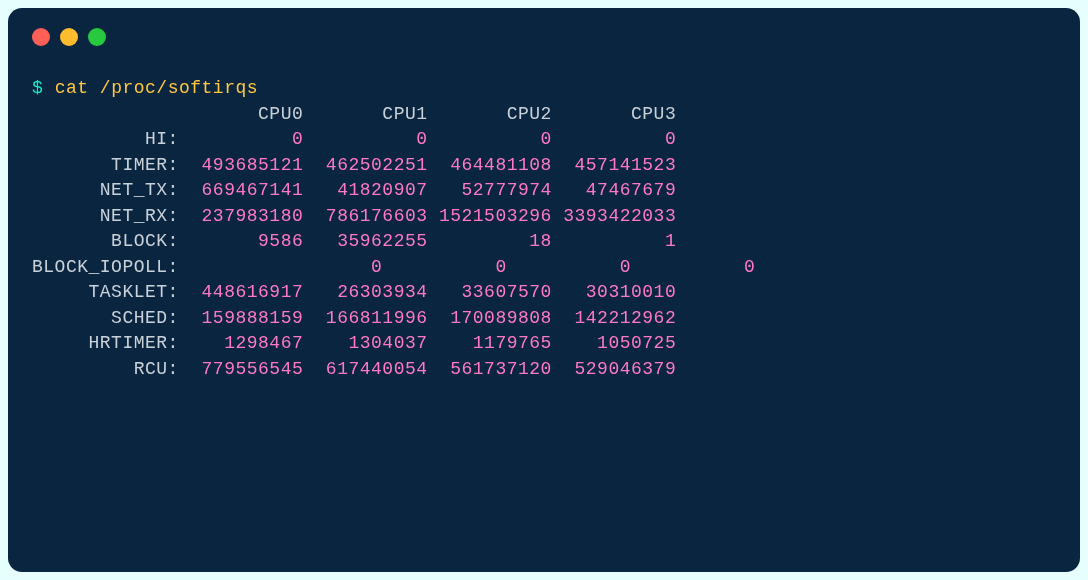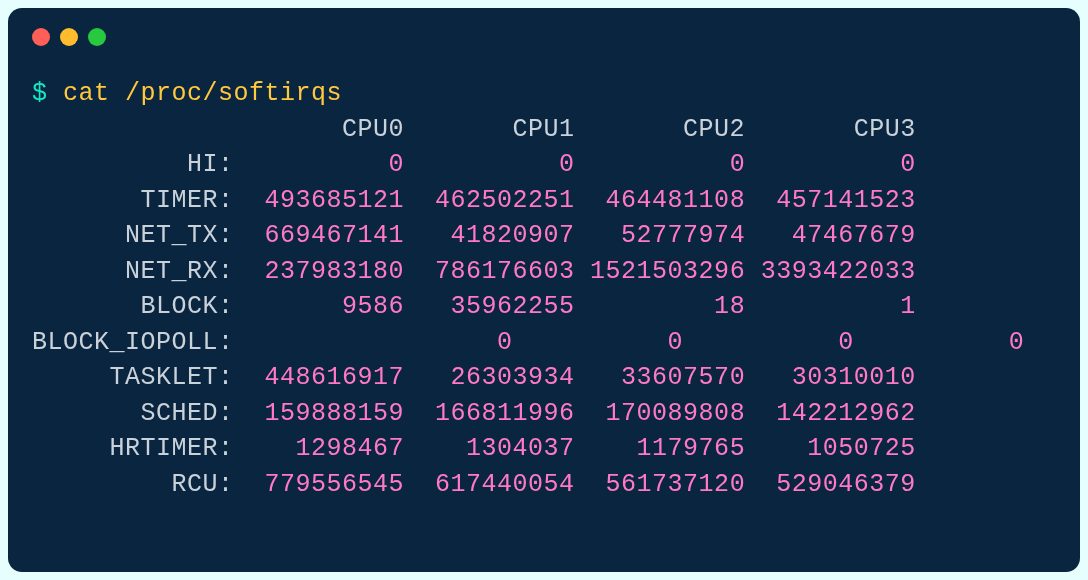--- a/index.html
+++ b/index.html
@@ -29,21 +29,21 @@
     }
     .window-dot {
       width: 18px;
       height: 18px;
       border-radius: 50%;
     }
     .dot-red { background: #ff5f56; }
     .dot-yellow { background: #ffbd2e; }
     .dot-green { background: #27c93f; }
     .terminal-content {
-      font-size: 25px;
+      font-size: 18px;
       line-height: 1.42;
       white-space: pre;
       letter-spacing: 0.5px;
     }
     .prompt-symbol {
       color: #15e8c5;
     }
     .command-text {
       color: #ffc83d;
     }

